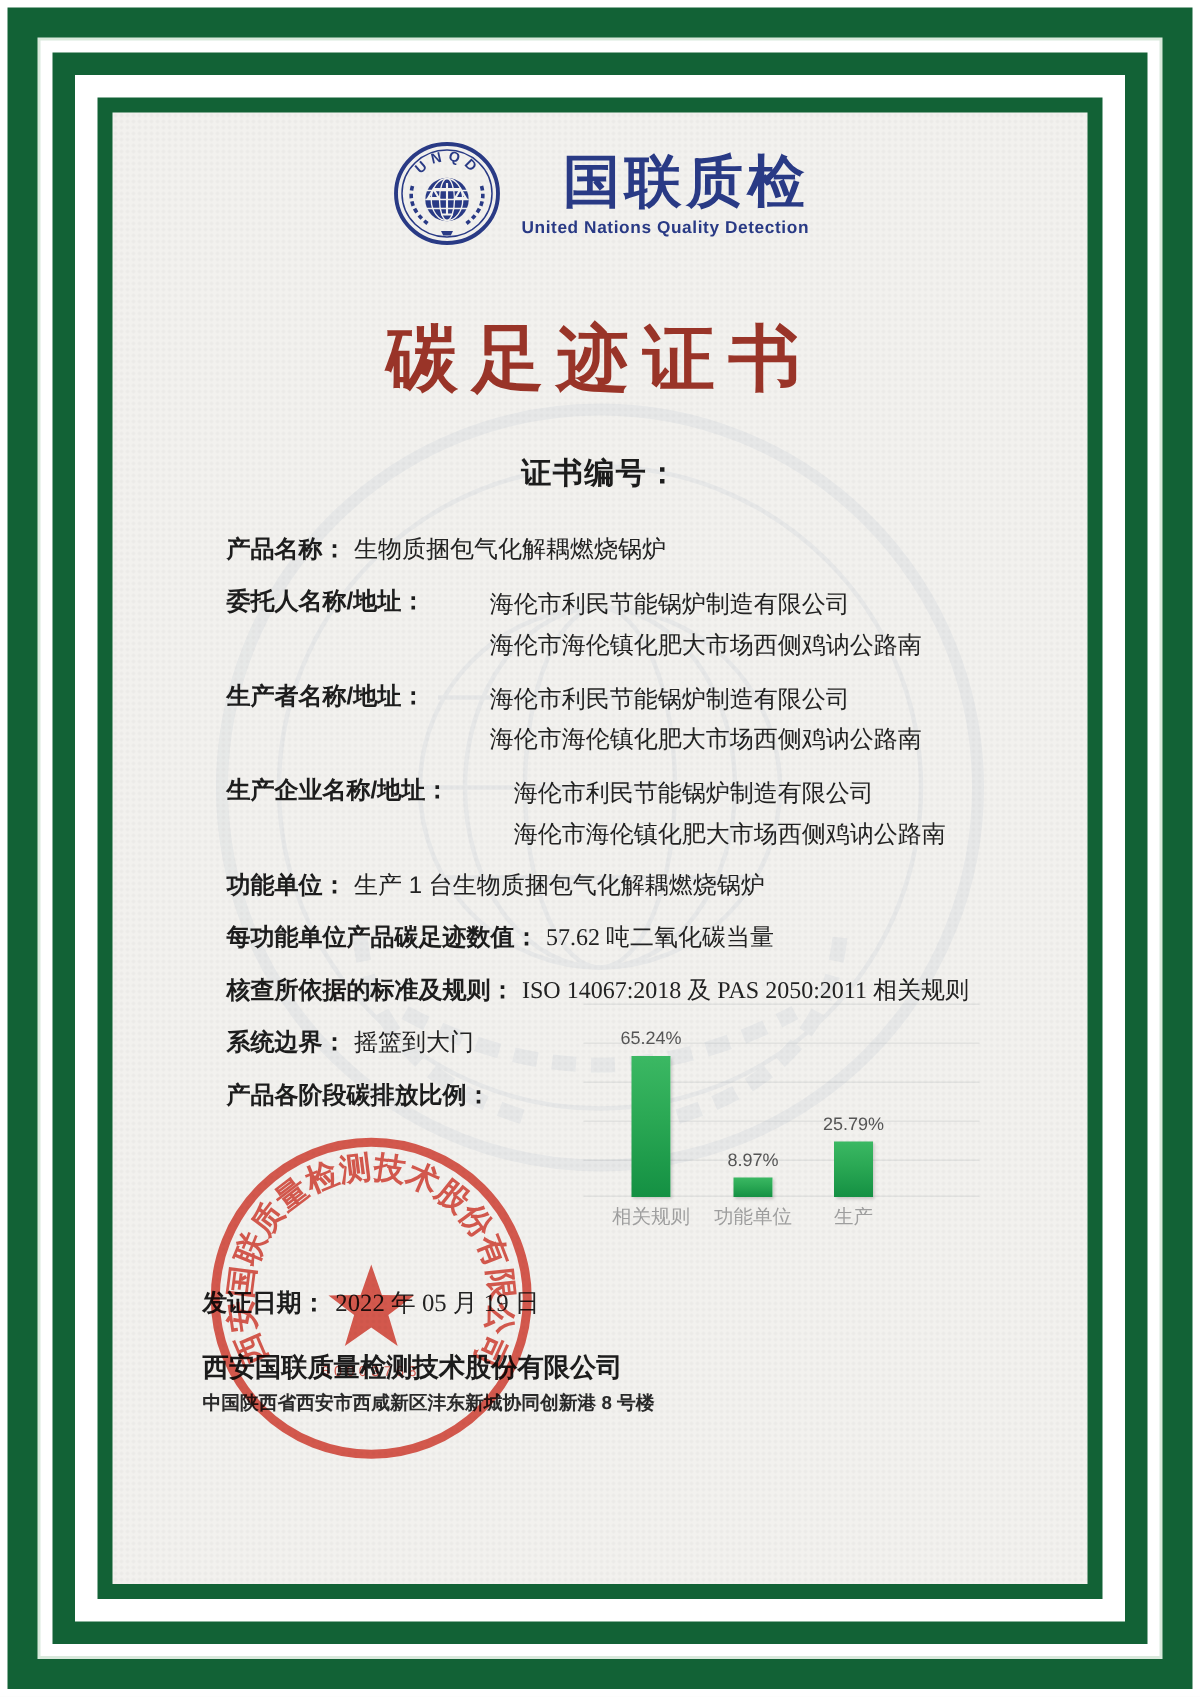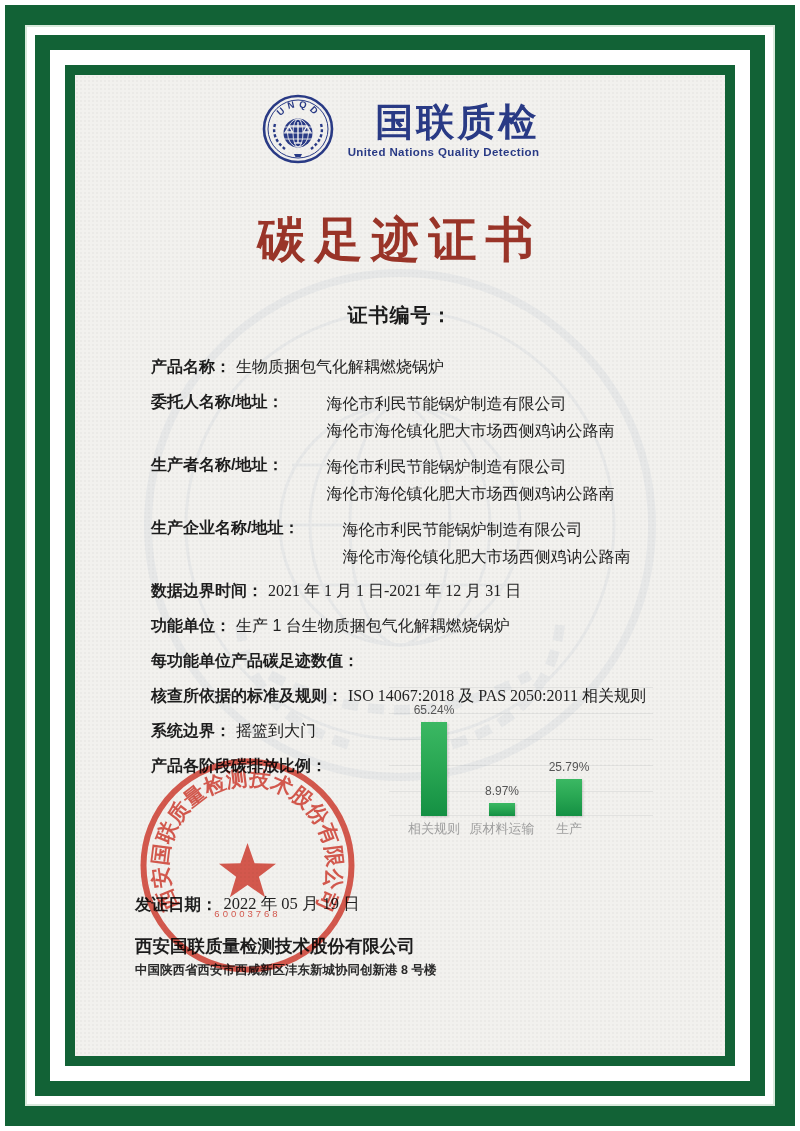--- a/index.html
+++ b/index.html
@@ -38,21 +38,21 @@
     letter-spacing:1px; border-bottom:2px solid #2a2a2a; padding:0 20px 3px 14px; margin-left:4px; }
   
   .fields { margin-top:26px;margin-left:16px; }
   .row { display:flex; align-items:flex-start; margin-bottom:11px; line-height:24px; }
   .row.two { margin-bottom:9px;gap:38px; }
   .row .lbl { font-size:16px; font-weight:700; color:#1d1d1d; white-space:nowrap; }
   .row .val { font-size:16px; color:#222; margin-left:5px; }
   .row.two .val { line-height:27px; }
   .val.serifv { font-family:"Liberation Serif", serif; }
   
-  .chart { position:absolute; left:308px; top:604px; width:272px; height:165px; z-index:2; }
+  .chart { position:absolute; left:308px; top:586px; width:272px; height:165px; z-index:2; }
   .plot { position:absolute; left:0; top:0; width:272px; height:137px; }
   .gridline { position:absolute; left:6px; right:2px; height:1px; background:rgba(90,100,110,0.10); }
   .bar { position:absolute; bottom:0; width:26px; background:linear-gradient(180deg,#3bb863 0%,#2aa854 45%,#149043 100%);
     box-shadow:1px 1px 2px rgba(0,0,0,0.18); }
   .bar-vlabel { position:absolute; font-size:12px; color:#555; transform:translateX(-50%); white-space:nowrap; }
   .cat-row { position:absolute; top:141px; left:0; width:272px; }
   .cat { position:absolute; transform:translateX(-50%); font-size:13px; color:#9e9e9e; white-space:nowrap; }
   
   .issue-row { display:flex; align-items:flex-end; margin-top:114px; line-height:24px; }
   .issue-lbl { font-size:16.5px; font-weight:700; color:#1d1d1d; }
@@ -148,29 +148,26 @@
               </span>
             </div>
             <div class="row two">
               <span class="lbl">生产企业名称/地址：</span>
               <span class="val">
                 <div>海伦市利民节能锅炉制造有限公司</div>
                 <div>海伦市海伦镇化肥大市场西侧鸡讷公路南</div>
               </span>
             </div>
             <div class="row">
-              <span class="lbl">数据边界时间：</span>
-              <span class="val serifv">2021 年 1 月 1 日-2021 年 12 月 31 日</span>
-            </div>
-            <div class="row">
               <span class="lbl">功能单位：</span>
               <span class="val">生产 1 台生物质捆包气化解耦燃烧锅炉</span>
             </div>
             <div class="row">
               <span class="lbl">每功能单位产品碳足迹数值：</span>
+              <span class="val serifv">57.62 吨二氧化碳当量</span>
             </div>
             <div class="row">
               <span class="lbl">核查所依据的标准及规则：</span>
               <span class="val serifv">ISO 14067:2018 及 PAS 2050:2011 相关规则</span>
             </div>
             <div class="row">
               <span class="lbl">系统边界：</span>
               <span class="val">摇篮到大门</span>
             </div>
             <div class="row">
@@ -197,21 +194,21 @@
             <div class="gridline" style="top:136px"></div>
             <span class="bar-vlabel" style="left:51px; bottom:99px;">65.24%</span>
             <span class="bar-vlabel" style="left:119px; bottom:18px;">8.97%</span>
             <span class="bar-vlabel" style="left:186px; bottom:42px;">25.79%</span>
             <div class="bar" style="left: 38px; height: 94px;"></div>
             <div class="bar" style="left: 106px; height: 13px;"></div>
             <div class="bar" style="left: 173px; height: 37px;"></div>
           </div>
           <div class="cat-row">
             <span class="cat" style="left:51px">相关规则</span>
-            <span class="cat" style="left:119px">原材料运输</span>
+            <span class="cat" style="left:119px">功能单位</span>
             <span class="cat" style="left:186px">生产</span>
           </div>
         </div>
 
         <svg class="seal" width="225" height="225" viewBox="0 0 225 225">
           <circle cx="112.5" cy="112.5" r="104" fill="none" stroke="#d8392c" stroke-width="6"></circle>
           <defs>
                       <path id="sealArc" d="M 44.7 154.9 A 80 80 0 1 1 180.3 154.9" fill="none"></path>
                     </defs>
           <text font-size="21" font-weight="bold" fill="#d8392c" font-family="Liberation Sans, sans-serif">

